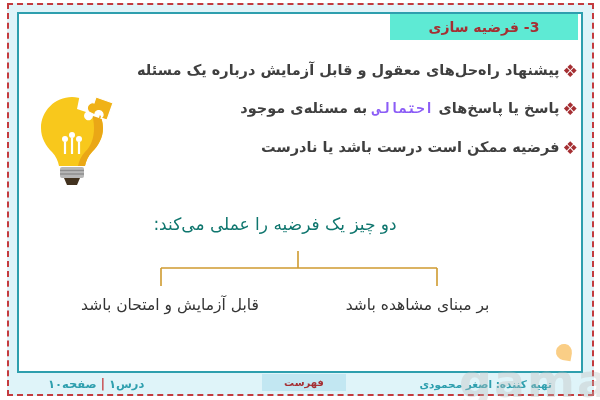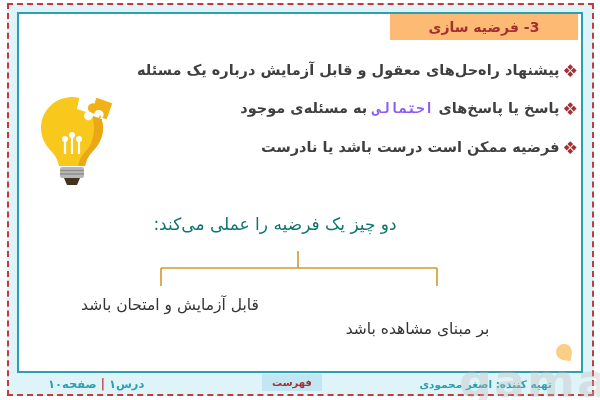--- a/index.html
+++ b/index.html
@@ -7,21 +7,21 @@
   .slide { position:relative; width:600px; height:400px; background:#fff; overflow:hidden; }
 
   
   .outer-band { position:absolute; left:7px; top:3px; right:6px; bottom:4px;
                 border:2px dashed #c43b3e; background:#dff4f9; }
   .inner-area { position:absolute; left:17px; top:12px; width:566px; height:361px;
                 background:#fff; border:2px solid #2e9fae; }
 
   
   .title-box { position:absolute; left:390px; top:14px; width:188px; height:26px;
-               background:#fdba74; color:#a52f33; font-size:14px; font-weight:bold;
+               background:#5eead4; color:#a52f33; font-size:14px; font-weight:bold;
                line-height:26px; text-align:center; direction:rtl; }
 
   
   .bullets { position:absolute; right:26px; top:56px; direction:rtl; }
   .bullet { display:flex; align-items:center; gap:6px; color:#3f3f3f;
             font-size:14.5px; font-weight:bold; line-height:28px; margin-bottom:10px;
             white-space:nowrap; }
   .diamond { display:inline-grid; grid-template-columns:3.5px 3.5px; grid-template-rows:3.5px 3.5px;
              gap:1.5px; transform:rotate(45deg); flex:0 0 auto; }
   .diamond i { background:#a52f33; }
@@ -29,28 +29,28 @@
 
   
   .bulb { position:absolute; left:26px; top:90px; width:100px; height:102px; }
 
   
   .diagram-heading { position:absolute; left:55px; top:214px; width:440px; text-align:center;
                      direction:rtl; font-size:17px; color:#0f766e; }
   .bracket { position:absolute; left:158px; top:250px; width:282px; height:38px; }
   .branch { position:absolute; top:296px; direction:rtl; font-size:15.5px; color:#333;
             text-align:center; white-space:nowrap; }
-  .branch-right { left:330px; width:175px;margin-top:24px; }
+  .branch-right { left:330px; width:175px; }
   .branch-left  { left:55px;  width:230px; }
 
   
   .footer-left { position:absolute; left:36px; top:377px; direction:rtl;
                  font-size:11.5px; color:#2e9fae; font-weight:bold;margin-left:12px; }
   .footer-left .sep { color:#c43b3e; padding:0 4px; }
-  .index-tab { position:absolute; left:262px; top:374px; width:60px; height:17px;
+  .index-tab { position:absolute; left:262px; top:374px; width:84px; height:17px;
                background:#c2e7f2; color:#a52f33; font-size:10px; font-weight:bold;
                line-height:17px; text-align:center; direction:rtl; cursor:pointer; }
   .credit { position:absolute; right:48px; top:378px; direction:rtl;
             font-size:10.5px; color:#2e9fae;font-weight:bold; }
 
   
   .watermark { position:absolute; right:-10px; bottom:-8px; font-size:46px; font-weight:bold;
                color:#bdbdbd; opacity:0.35; letter-spacing:2px; pointer-events:none; }
   .watermark-flame { position:absolute; right:28px; bottom:40px; width:16px; height:16px;
                      background:#f5a623; opacity:0.55; border-radius:50% 50% 0 50%;

